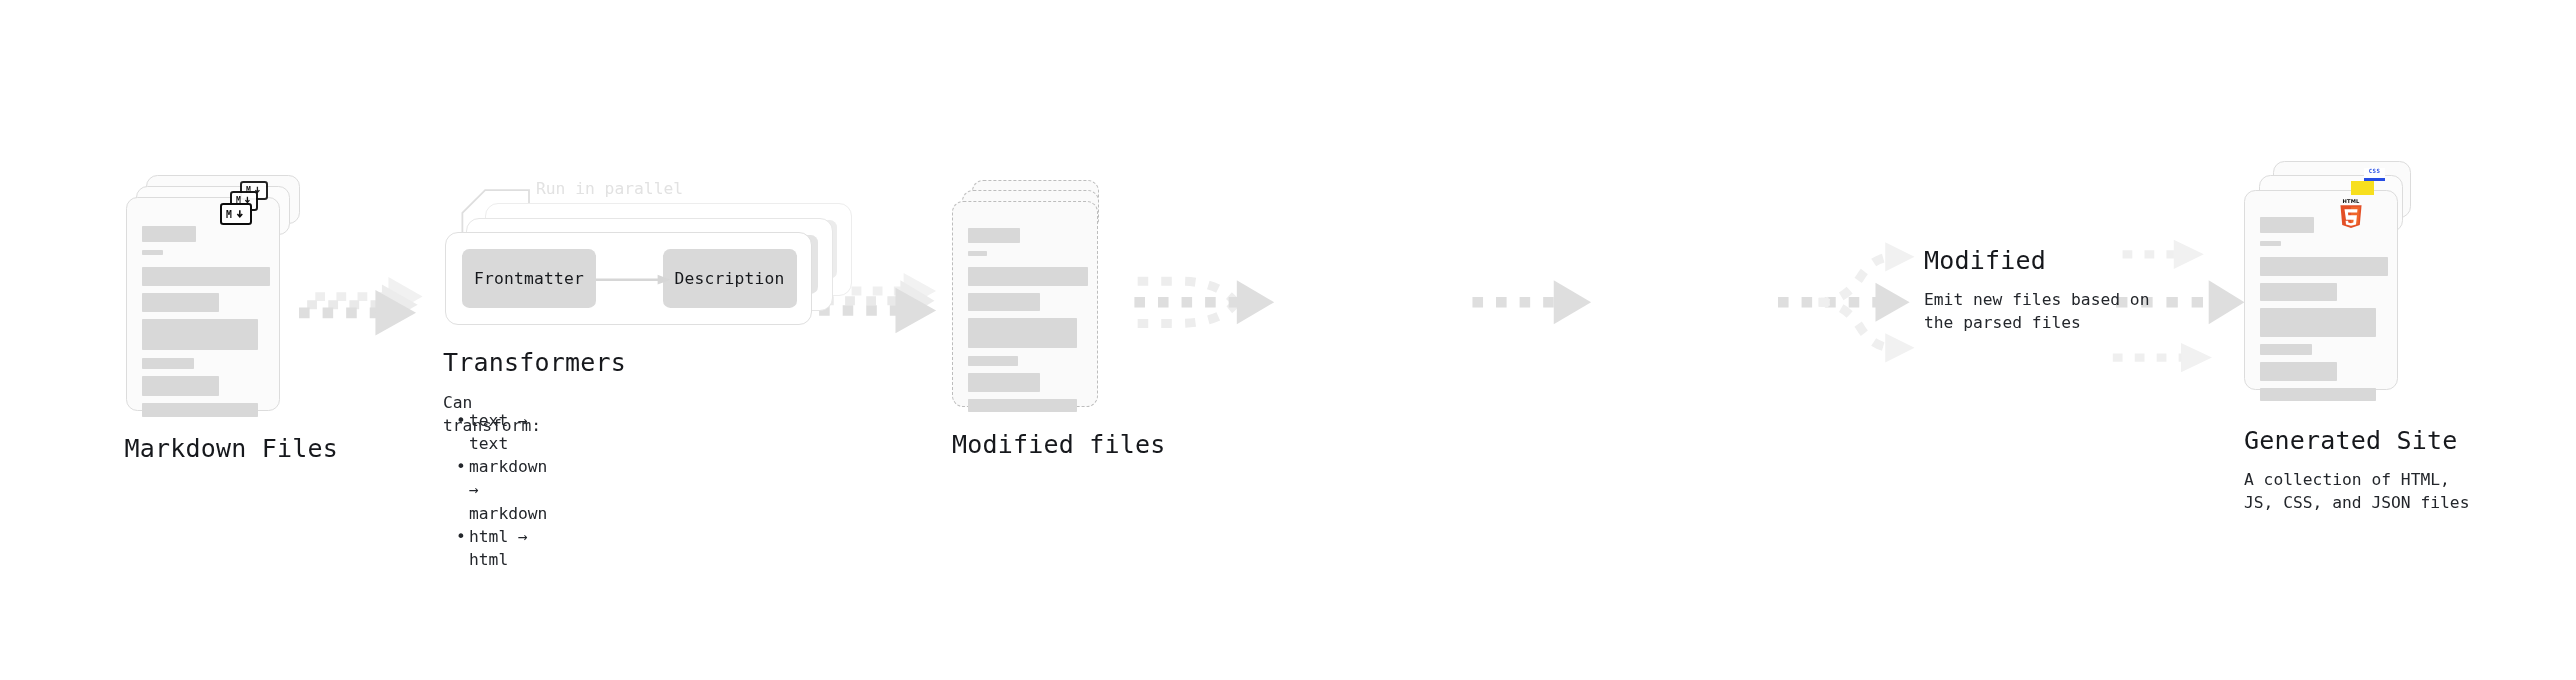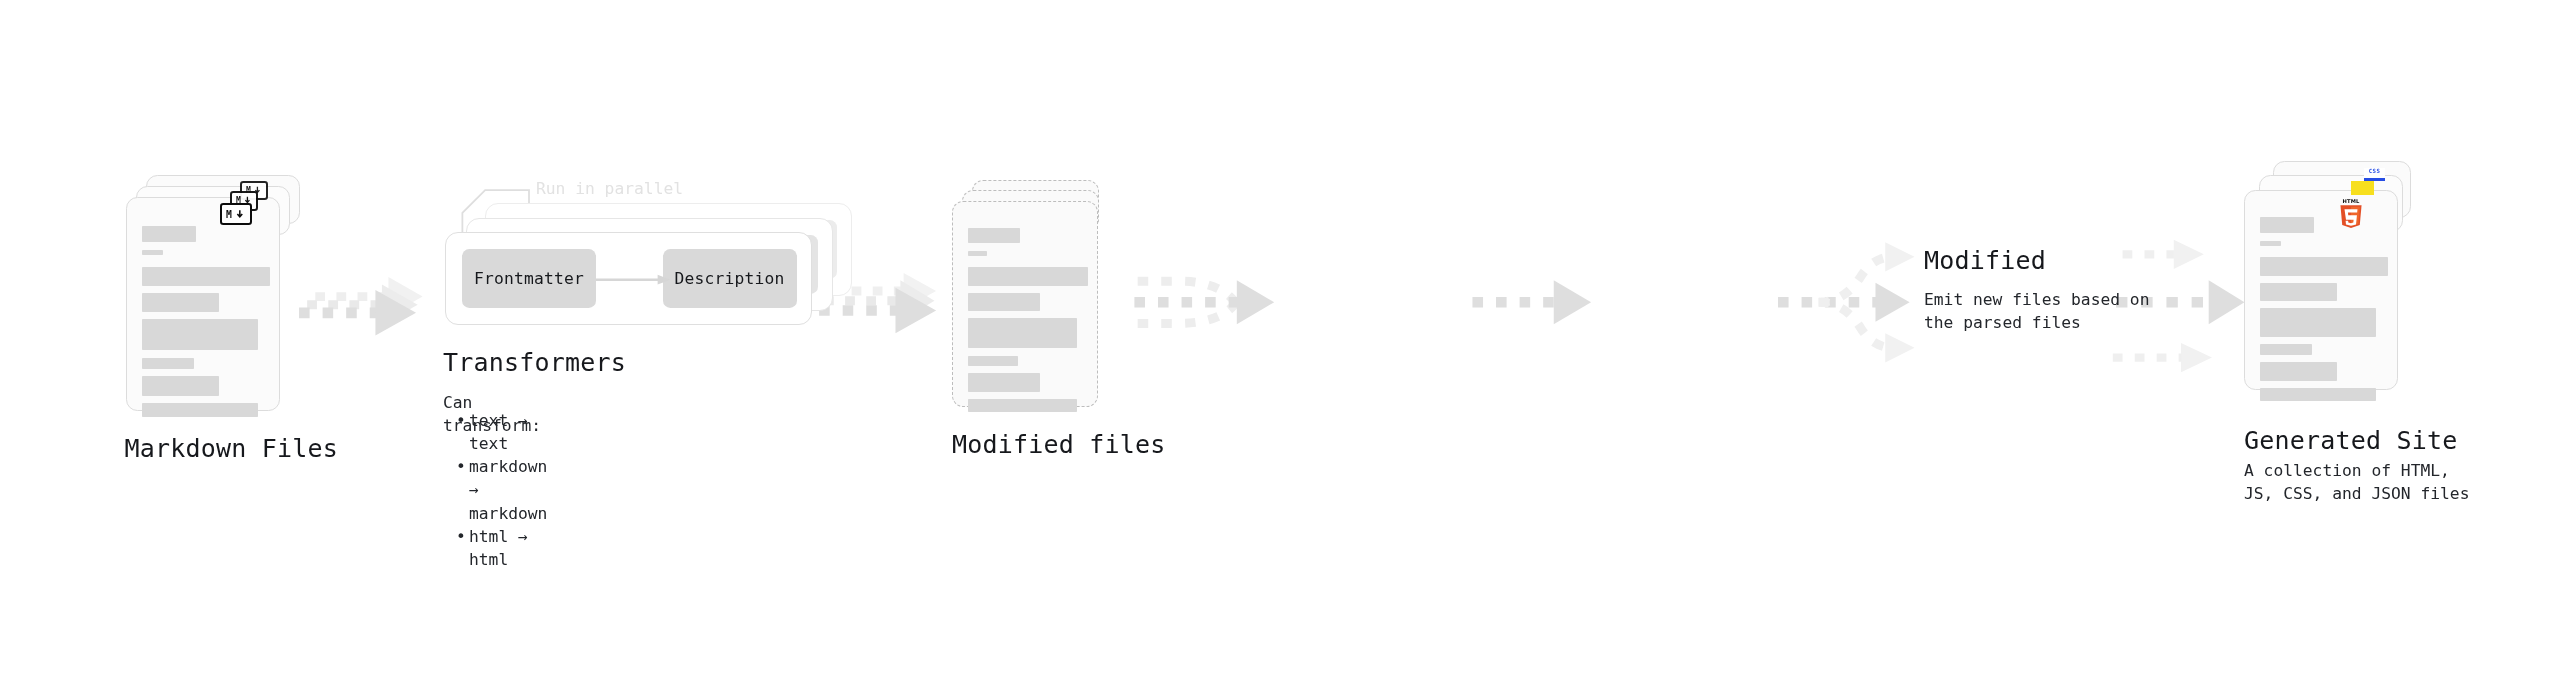--- a/index.html
+++ b/index.html
@@ -328,18 +328,18 @@
       <div class="html-badge" style="left:93px; top:36px;">
         <svg width="28" height="32.5" viewBox="0 0 34 40">
           <text x="17" y="7" text-anchor="middle" font-family="DejaVu Sans, sans-serif" font-size="6.4" font-weight="700" fill="#0c0c0c" letter-spacing="0.2">HTML</text>
           <path d="M4,10 L30,10 L27.8,34.5 L17,38 L6.2,34.5 Z" fill="#e34f26"></path>
           <path d="M17,12 L28,12 L26.1,33.2 L17,35.9 Z" fill="#ef652a"></path>
           <path d="M9,15 h16 l-0.4,4.2 h-11.3 l0.3,3.3 h10.7 l-1.1,11.3 L17,35.3 l-6.2,-1.6 l-0.42,-4.6 h3.1 l0.22,2.4 L17,32.3 l2.9,-0.8 l0.32,-3.4 h-9.4 Z" fill="#ffffff"></path>
         </svg>
       </div>
     </div>
     <div class="stage-title" style="margin-top:13px;">Generated Site</div>
-    <div class="stage-desc" style="margin-top:4px;">A collection of HTML,
+    <div class="stage-desc" style="margin-top:13px;">A collection of HTML,
 JS, CSS, and JSON files</div>
   </div>
 
 </div>
 
 
 </body></html>

